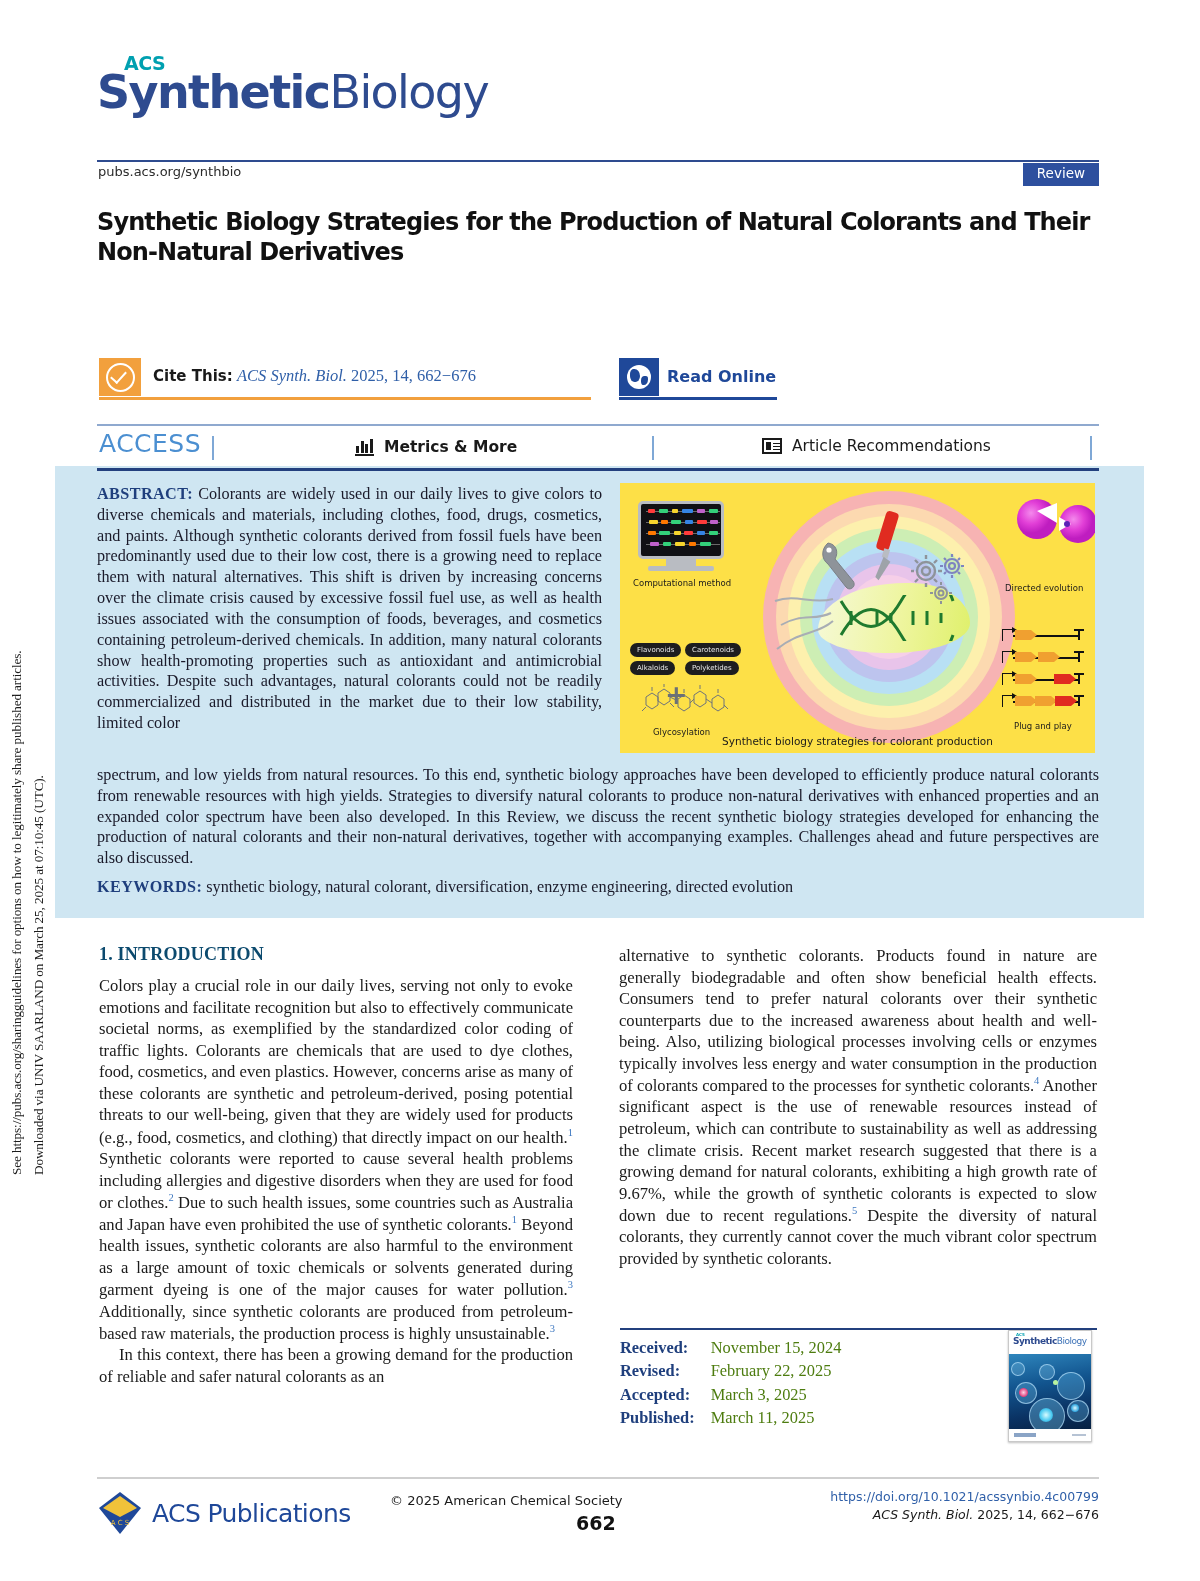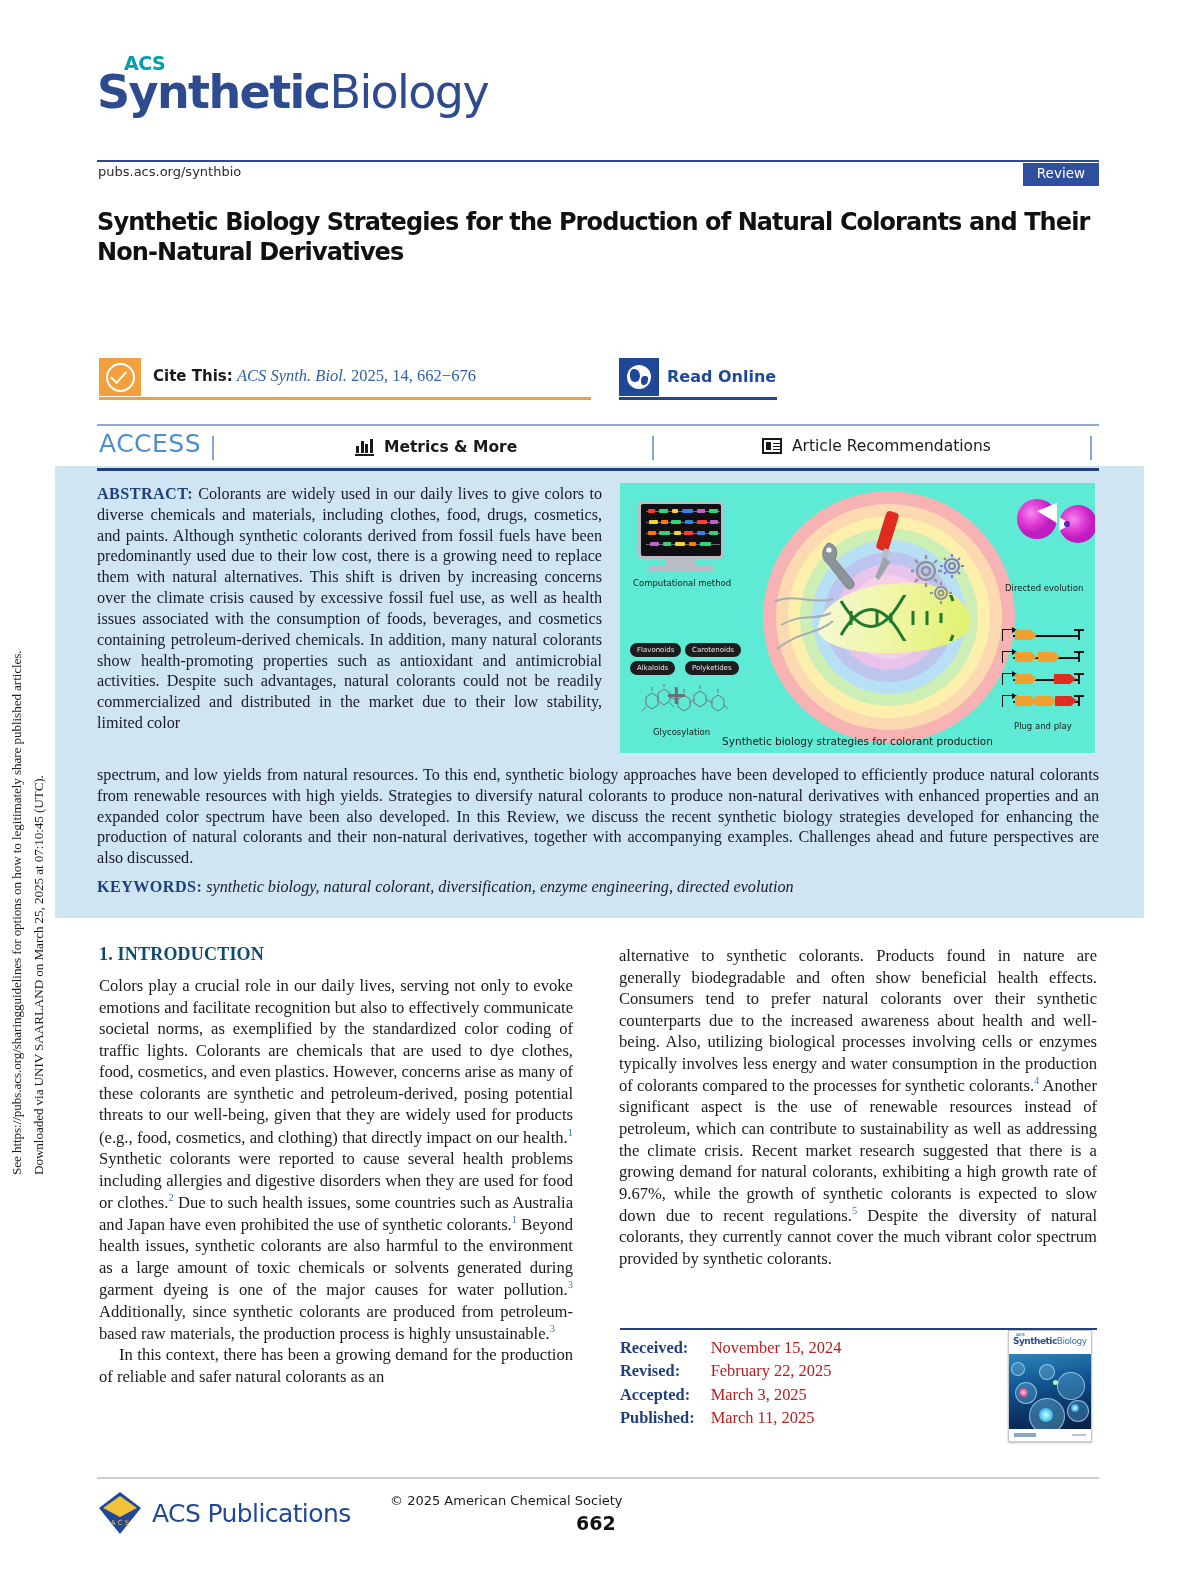--- a/index.html
+++ b/index.html
@@ -321,30 +321,30 @@
   .keywords {
     position: absolute;
     left: 97px;
     top: 878px;
     width: 1002px;
     font-family: "Liberation Serif", serif;
     font-size: 16.2px;
     color: #1a1a2a;
   }
   .keywords .kw-hdr { font-weight: 700; color: #1f3f7d; letter-spacing: 0.4px; }
-  .keywords .kw-val { font-style: italic; }
+  .keywords .kw-val { }
 
   
   .toc-fig {
     position: absolute;
     left: 620px;
     top: 483px;
     width: 475px;
     height: 270px;
-    background: #5eead4;
+    background: #fde047;
     overflow: hidden;
   }
   .toc-caption {
     position: absolute;
     left: 0; bottom: 6px; width: 100%;
     text-align: center;
     font-family: "DejaVu Sans", sans-serif;
     font-size: 10.5px;
     color: #1a1a1a;
   }
@@ -447,21 +447,21 @@
   }
   .dates {
     position: absolute; left: 620px; top: 1336px;
     font-family: "Liberation Serif", serif;
     font-size: 16.4px;
     line-height: 1.42;
   }
   .dates table { border-collapse: collapse; }
   .dates td { padding: 0 0 0 0; vertical-align: top; }
   .dates .lab { font-weight: 700; color: #1f3f7d; padding-right: 16px; white-space: nowrap; }
-  .dates .val { color: #b91c1c; white-space: nowrap; }
+  .dates .val { color: #4d7c0f; white-space: nowrap; }
 
   .cover {
     position: absolute; left: 1008px; top: 1330px; width: 84px; height: 112px;
     background: #ffffff; border: 1px solid #c9c9c9; box-sizing: border-box; overflow: hidden;
     box-shadow: 0 1px 2px rgba(0,0,0,.25);
   }
   .cover-head { height: 23px; background: #ffffff; position: relative; }
   .cover-acs {
     position: absolute; left: 7px; top: 1px;
     font-family: "DejaVu Sans", sans-serif; font-size: 4px; font-weight: 700; color: #00a0b0;
@@ -853,14 +853,18 @@
       <svg width="46" height="46" viewBox="0 0 46 46">
         <polygon points="23,2 44,18 23,44 2,18" fill="#1f4899"></polygon>
         <polygon points="23,6 40,18 23,27 6,18" fill="#f0c23a"></polygon>
         <text x="23" y="35" font-family="DejaVu Sans, sans-serif" font-size="7" fill="#f0c23a" text-anchor="middle">A C S</text>
       </svg>
     </span>
     <span class="acs-pub-label">ACS Publications</span>
   </div>
   <div class="copyright">© 2025 American Chemical Society</div>
   <div class="page-num">662</div>
+  <div class="doi-block">
+    <span class="doi-link">https://doi.org/10.1021/acssynbio.4c00799</span>
+    <span class="doi-cite"><i>ACS Synth. Biol.</i><span> 2025, 14, 662−676</span></span>
+  </div>
 
 </div>
 
 </body></html>

